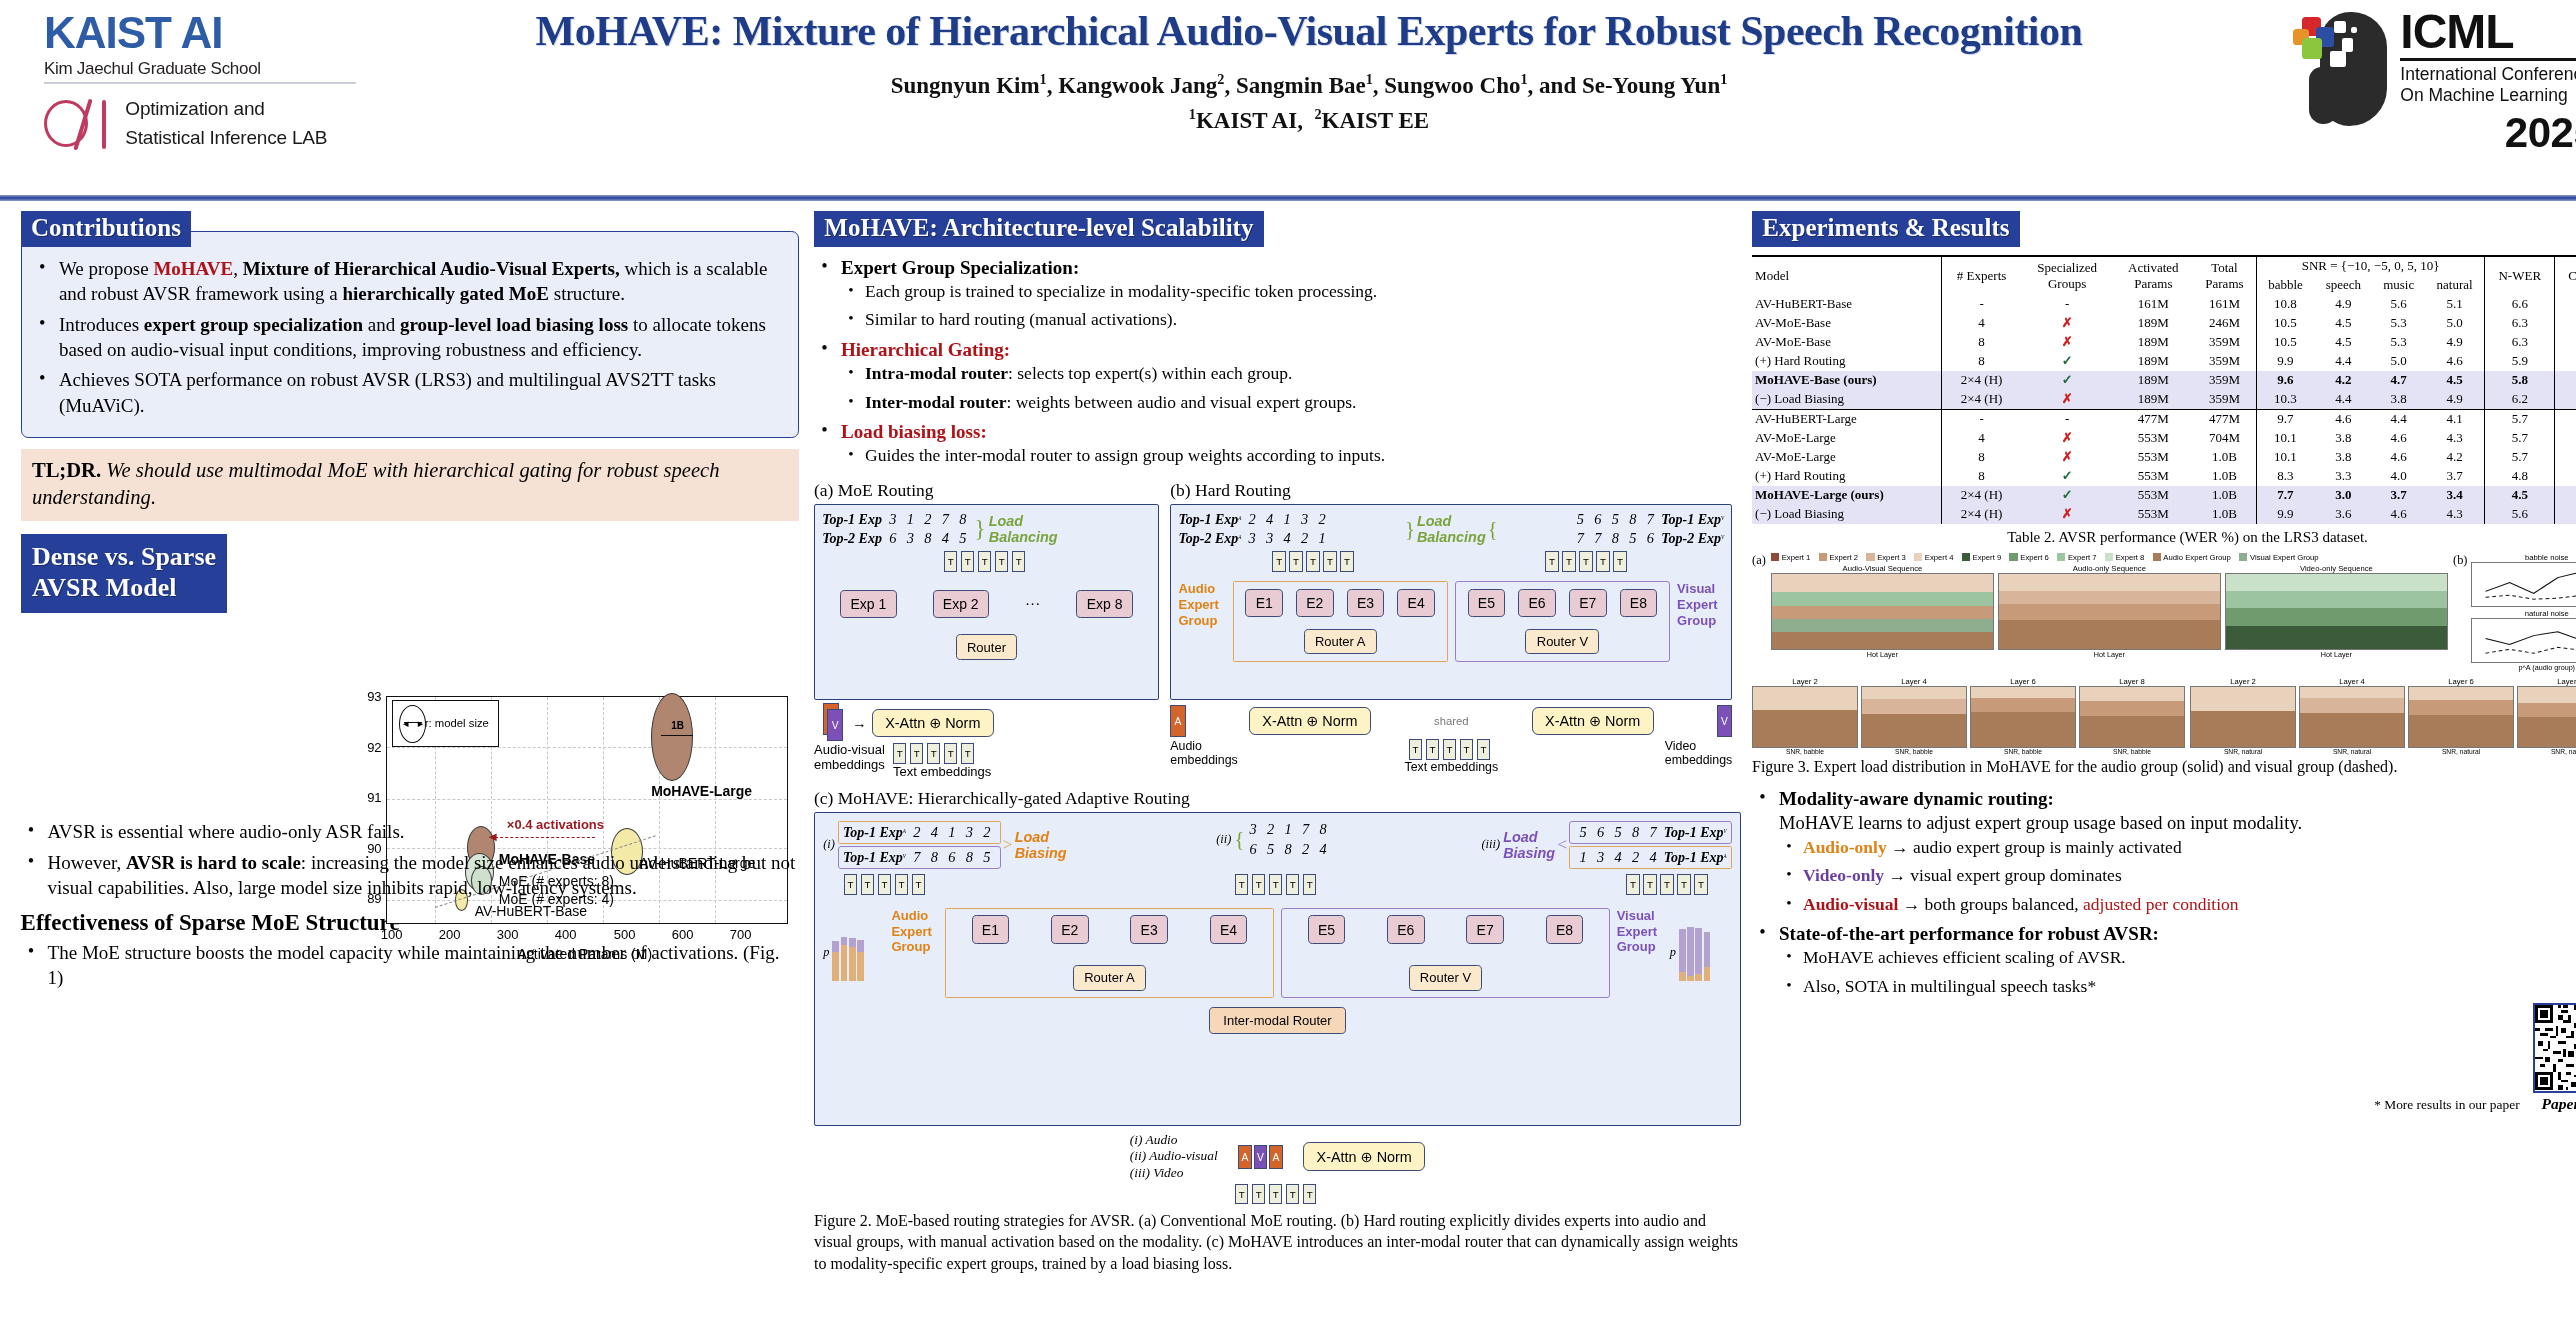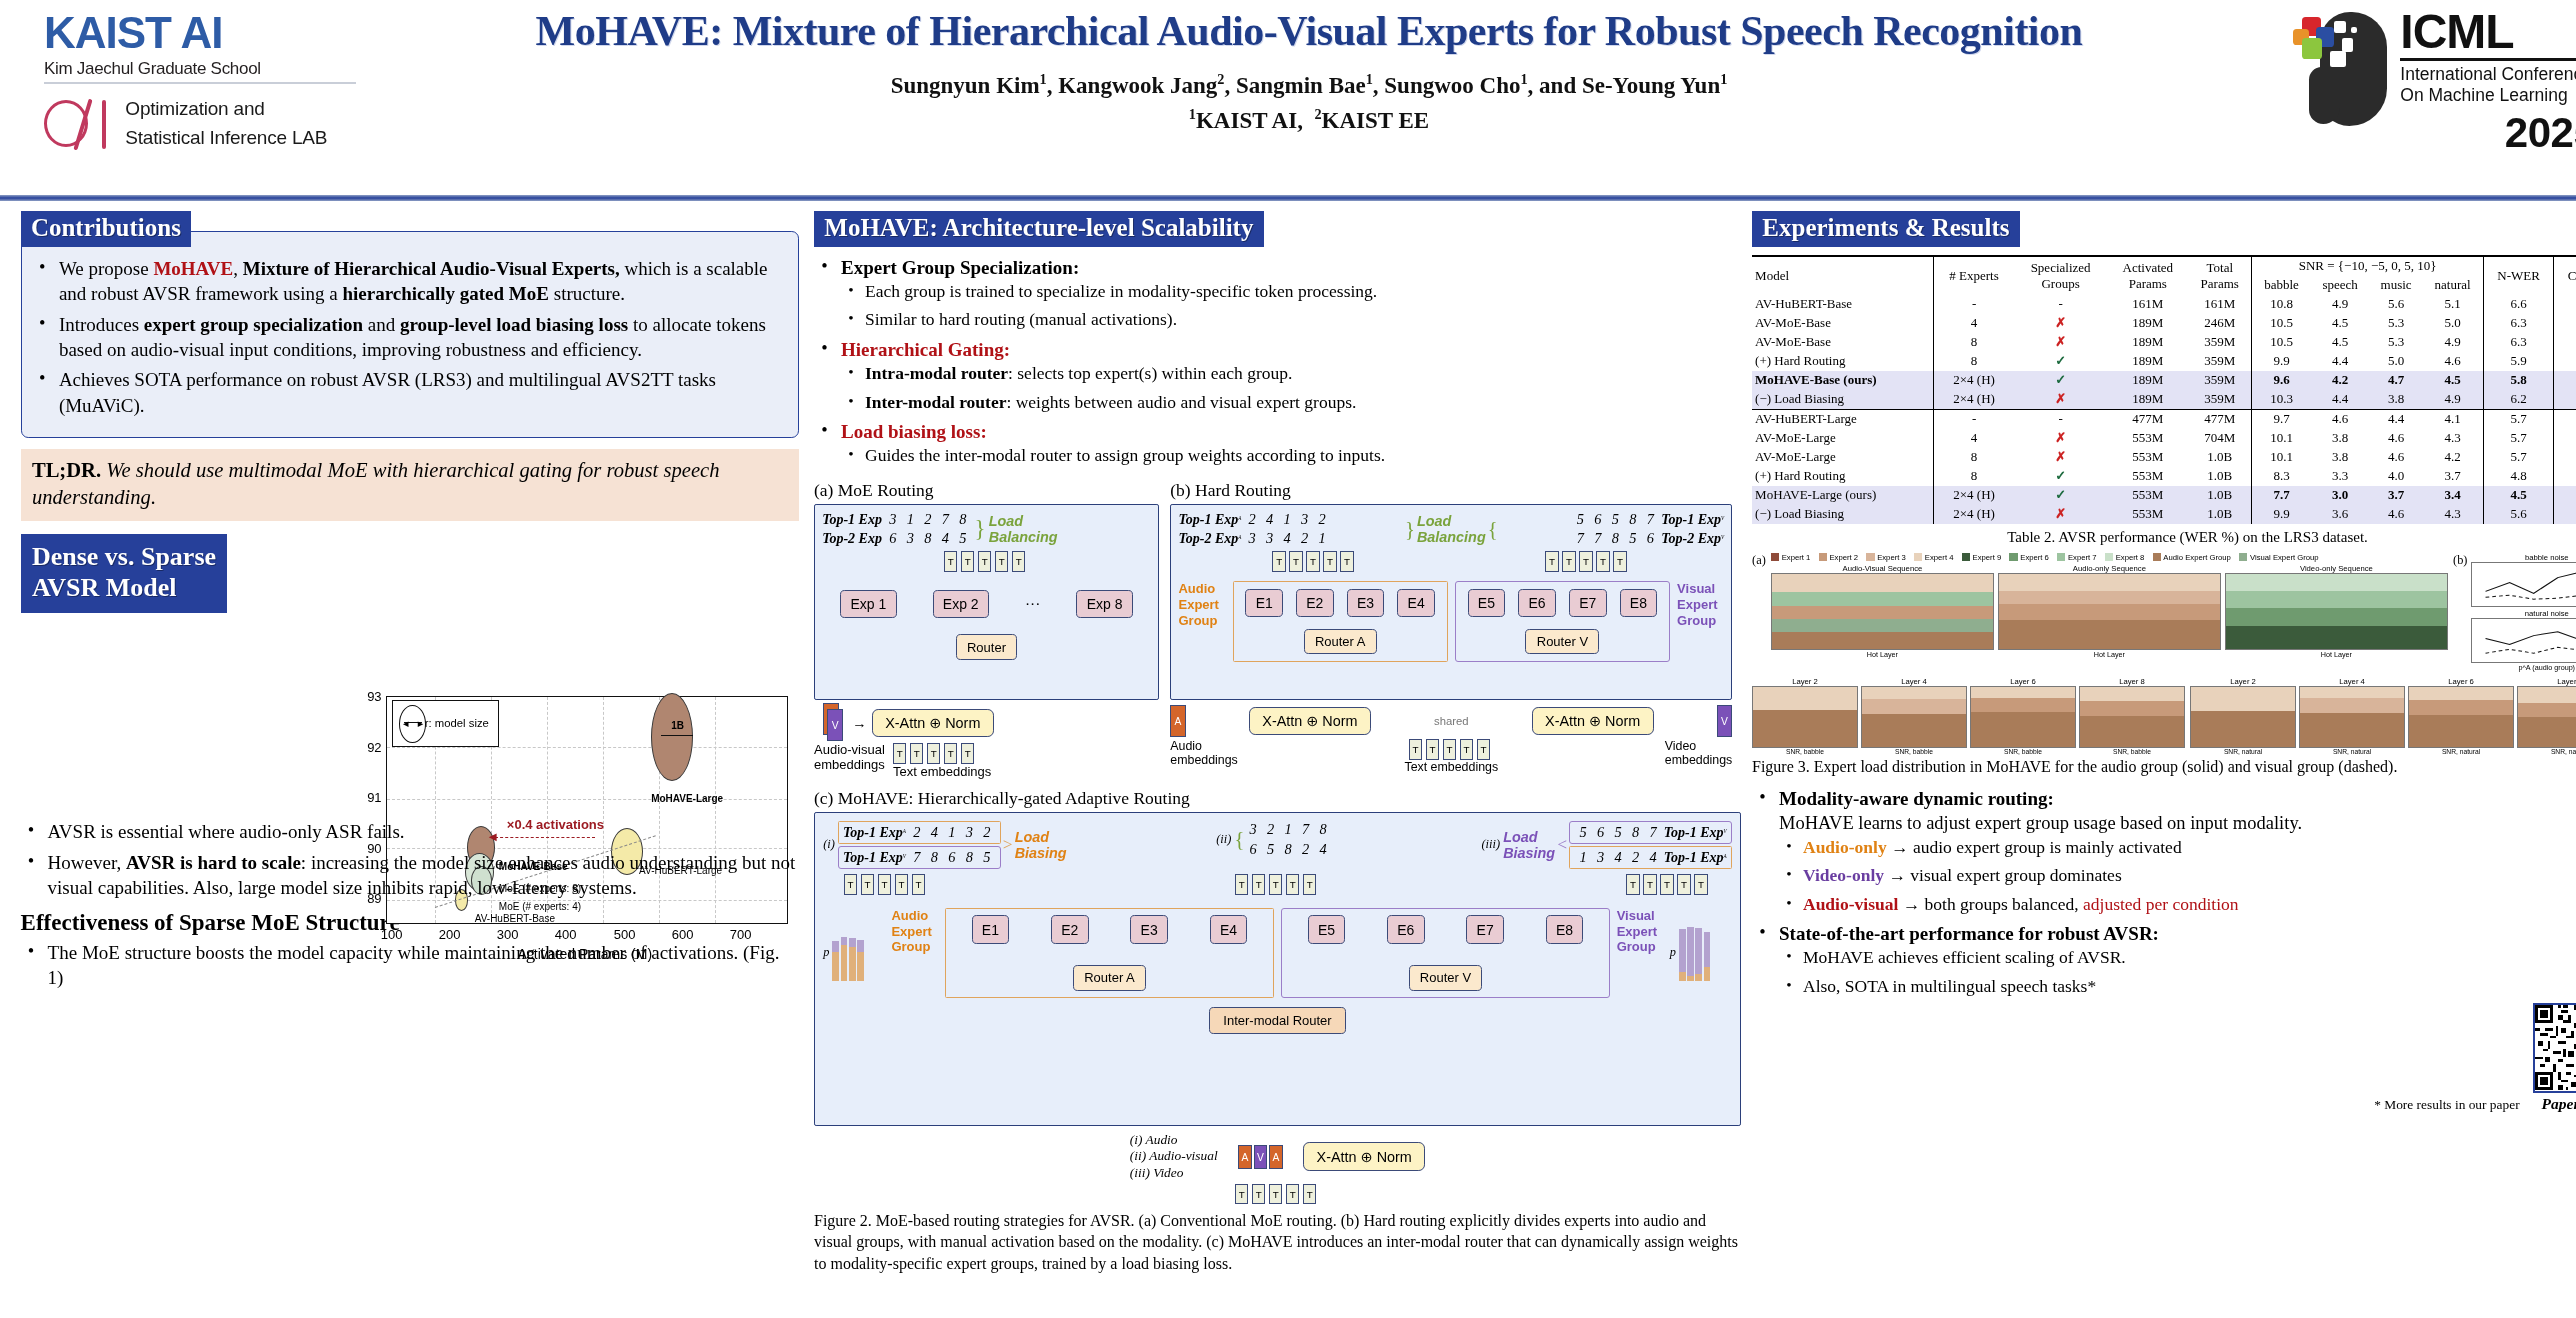--- a/index.html
+++ b/index.html
@@ -112,22 +112,22 @@
   .ylab { position:absolute; left:-4.1px; top:50%; transform:translateY(-50%) rotate(-90deg);
      transform-origin:center; font-family:"Liberation Sans", sans-serif; font-weight:bold;
      font-size:12.4px; white-space:nowrap; }
   .ytick { position:absolute; left:27px; font-family:"Liberation Sans", sans-serif;
      font-size:13px; transform:translateY(-50%); width:25px; text-align:right;}
   .xtick { position:absolute; bottom:21.6px; font-family:"Liberation Sans", sans-serif;
      font-size:13px; transform:translateX(-50%); }
   .xlab { position:absolute; bottom:2.1px; left:55%; transform:translateX(-50%);
      font-family:"Liberation Sans", sans-serif; font-size:14px; }
   .bub { position:absolute; border:1px solid #3a3a3a; border-radius:50%; }
-  .bub-lab { position:absolute; font-family:"Liberation Sans", sans-serif; font-size:10px;
-     white-space:nowrap;margin-top:10px; }
+  .bub-lab { position:absolute; font-family:"Liberation Sans", sans-serif; font-size:14px;
+     white-space:nowrap; }
   .legbox { position:absolute; border:1px solid #111; background:#fff; }
   .act-ann { position:absolute; font-family:"Liberation Sans", sans-serif; font-weight:bold;
      font-size:13px; color:#9c1b22; white-space:nowrap;}
   .dashline { position:absolute; border-top:1.5px dashed #9c1b22; }
   .trendline{ position:absolute; border-top:1px dashed #888; transform-origin:left center;}
 
   
   .dg { background:#e7eefa; border:1px solid #2b3f7a; border-radius:2.1px; position:relative; }
   .dlabel { font-size:17.5px; margin-bottom:3.1px; }
   .tok { display:inline-block; width:13.4px; height:20.6px; background:#eef0dd;
@@ -756,21 +756,21 @@
     <td>553M</td>
     <td>1.0B</td>
     <td class="vl" style="">8.3</td>
     <td style="">3.3</td>
     <td style="">4.0</td>
     <td style="">3.7</td>
     <td class="vl" style="">4.8</td>
     <td class="vl" style="">1.5</td>
   </tr>
           <tr class="hl ">
-    <td class="mname" style="font-weight:normal;">MoHAVE-Large (ours)</td>
+    <td class="mname" style="font-weight:bold;">MoHAVE-Large (ours)</td>
     <td class="vl">2×4 (H)</td>
     <td><span class="ck">✓</span></td>
     <td>553M</td>
     <td>1.0B</td>
     <td class="vl" style="font-weight:bold;">7.7</td>
     <td style="font-weight:bold;">3.0</td>
     <td style="font-weight:bold;">3.7</td>
     <td style="font-weight:bold;">3.4</td>
     <td class="vl" style="font-weight:bold;">4.5</td>
     <td class="vl" style="">1.5</td>

